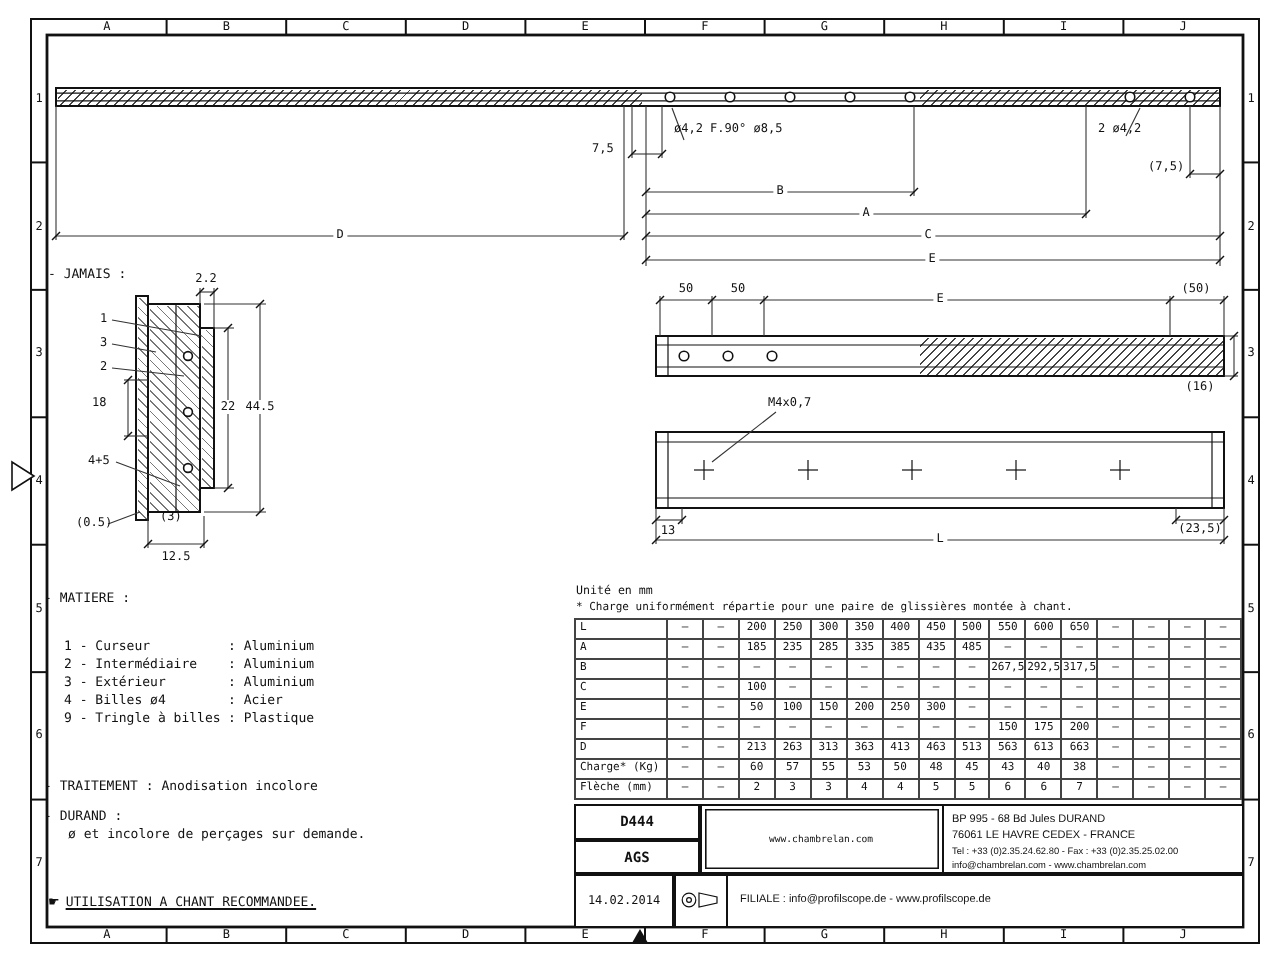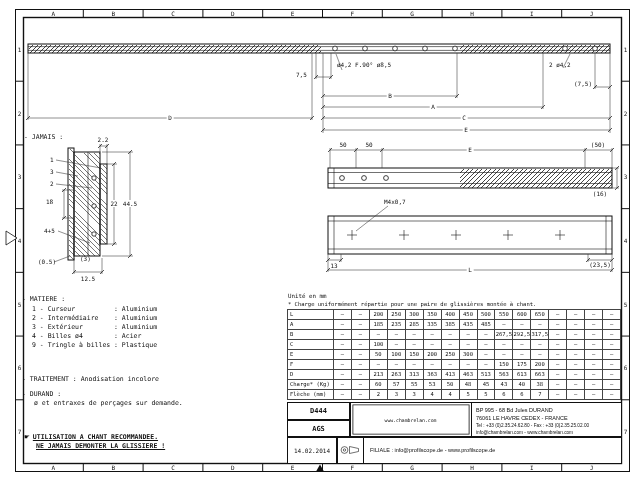--- a/index.html
+++ b/index.html
@@ -15,27 +15,27 @@
   svg .s2{fill:none;stroke:#111;stroke-width:1.4}
   svg .t{fill:none;stroke:#111;stroke-width:.6}
   svg .d{fill:none;stroke:#333;stroke-width:.55}
   svg .k{fill:none;stroke:#111;stroke-width:.7}
   svg .wf{fill:#fff;stroke:#111;stroke-width:.8}
   .gridstrip{position:absolute;display:flex;z-index:3;font-size:6px}
   .gridstrip.h{flex-direction:row}
   .gridstrip.v{flex-direction:column}
   .gridstrip span{flex:1;display:flex;align-items:center;justify-content:center}
   .materials{position:absolute;left:22px;top:295px;width:262px;z-index:3;font-size:6.5px;line-height:9px}
-  .mat-title{margin-bottom:1px}
+  .mat-title{margin-bottom:15px}
   .mat-item{display:flex;padding-left:10px}
   .mat-name{width:82px}
   .mt7{margin-top:25px}
   .mt6{margin-top:6px}
   .mat-opt{padding-left:12px}
-  .mat-warn{padding-left:2px;font-weight:bold}
+  .mat-warn{padding-left:2px;font-weight:normal}
   .ind{padding-left:14px}
   .u{text-decoration:underline}
   .hand{margin-right:3px;font-family:"DejaVu Sans",sans-serif}
   .sizetable{position:absolute;left:287px;top:309px;z-index:3;border-collapse:collapse;table-layout:fixed;width:334px;border:1px solid #111}
   .sizetable td{border:.8px solid #444;height:9.6px;font-size:5.5px;line-height:9px;text-align:center;padding:0;overflow:hidden}
   .sizetable td.rl{width:46px;text-align:left;padding-left:2px}
   .tb{position:absolute;z-index:3;border:1px solid #111;background:#fff;display:flex;flex-direction:column;align-items:center;justify-content:center}
   .tb .big{font-size:7px;font-weight:bold}
   .tb .mid{font-size:6px}
   .logo{box-shadow:inset 0 0 0 1.5px #fff,inset 0 0 0 2.3px #111}
@@ -335,26 +335,23 @@
   <div class="mat-item">
     <span class="mat-name">4 - Billes ø4</span>
     <span>: Acier</span>
   </div>
   <div class="mat-item">
     <span class="mat-name">9 - Tringle à billes</span>
     <span>: Plastique</span>
   </div>
   <div class="mt7">- TRAITEMENT : Anodisation incolore</div>
   <div class="mt6">- DURAND :</div>
-  <div class="mat-opt">ø et entraxes de perçages sur demande.</div>
+  <div class="mat-opt">ø et incolore de perçages sur demande.</div>
   <div class="mat-warn mt7">
     <span class="hand">☛</span><span class="u">UTILISATION A CHANT RECOMMANDEE.</span>
-  </div>
-  <div class="mat-warn ind">
-    <span class="u">NE JAMAIS DEMONTER LA GLISSIERE !</span>
   </div>
 </div>
 
 <span class="lab" style="left:288px;top:293px;font-size:5.8px">Unité en mm</span>
 <span class="lab" style="left:288px;top:301px;font-size:5.5px">* Charge uniformément répartie pour une paire de glissières montée à chant.</span>
 <table class="sizetable">
   <tbody>
       <tr>
         <td class="rl">L</td>
         <td>–</td>

